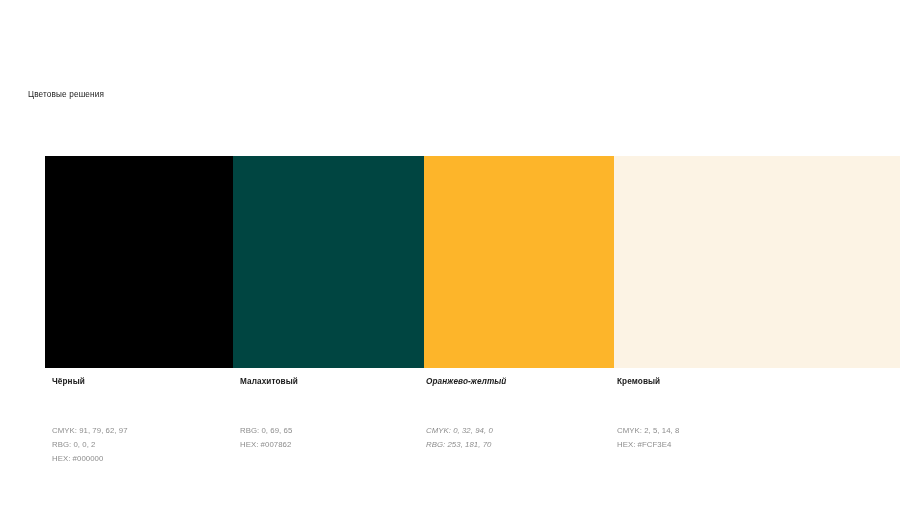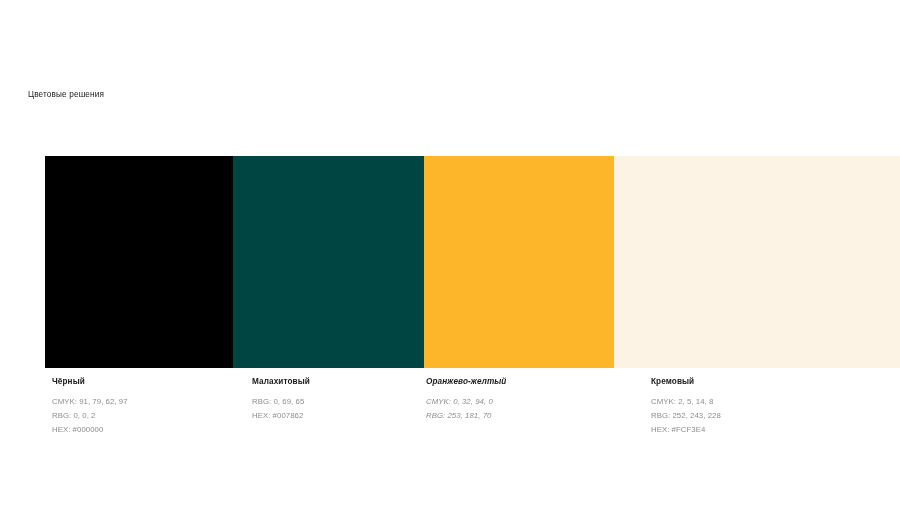--- a/index.html
+++ b/index.html
@@ -50,34 +50,34 @@
     left: 0;
     top: 376px;
     width: 900px;
     height: 80px;
   }
   .legend-col {
     position: absolute;
     top: 0;
   }
   .legend-col.c0 { left: 52px;  width: 185px; }
-  .legend-col.c1 { left: 252px; width: 185px; }
+  .legend-col.c1 { left: 240px; width: 185px; }
   .legend-col.c2 { left: 426px; width: 185px; font-style: italic; }
-  .legend-col.c3 { left: 651px; width: 185px; }
+  .legend-col.c3 { left: 617px; width: 185px; }
 
   .legend-name {
     font-size: 8.2px;
     font-weight: bold;
     color: #1a1a1a;
     letter-spacing: 0.1px;
     white-space: nowrap;
     line-height: 12px;
   }
   .legend-specs {
-    margin-top: 7px;
+    margin-top: 36px;
   }
   .spec-line {
     font-size: 7.8px;
     color: #8d8d8d;
     line-height: 14px;
     white-space: nowrap;
     letter-spacing: 0.05px;
   }
 </style>
 </head>
@@ -116,18 +116,17 @@
     <div class="legend-specs">
       <div class="spec-line">CMYK: 0, 32, 94, 0</div>
       <div class="spec-line">RBG: 253, 181, 70</div>
     </div>
   </div>
 
   <div class="legend-col c3">
     <div class="legend-name">Кремовый</div>
     <div class="legend-specs">
       <div class="spec-line">CMYK: 2, 5, 14, 8</div>
-      <div class="spec-line">RBG: 252, 243, 228</div>
       <div class="spec-line">HEX: #FCF3E4</div>
     </div>
   </div>
 
 </div>
 
 </body></html>

